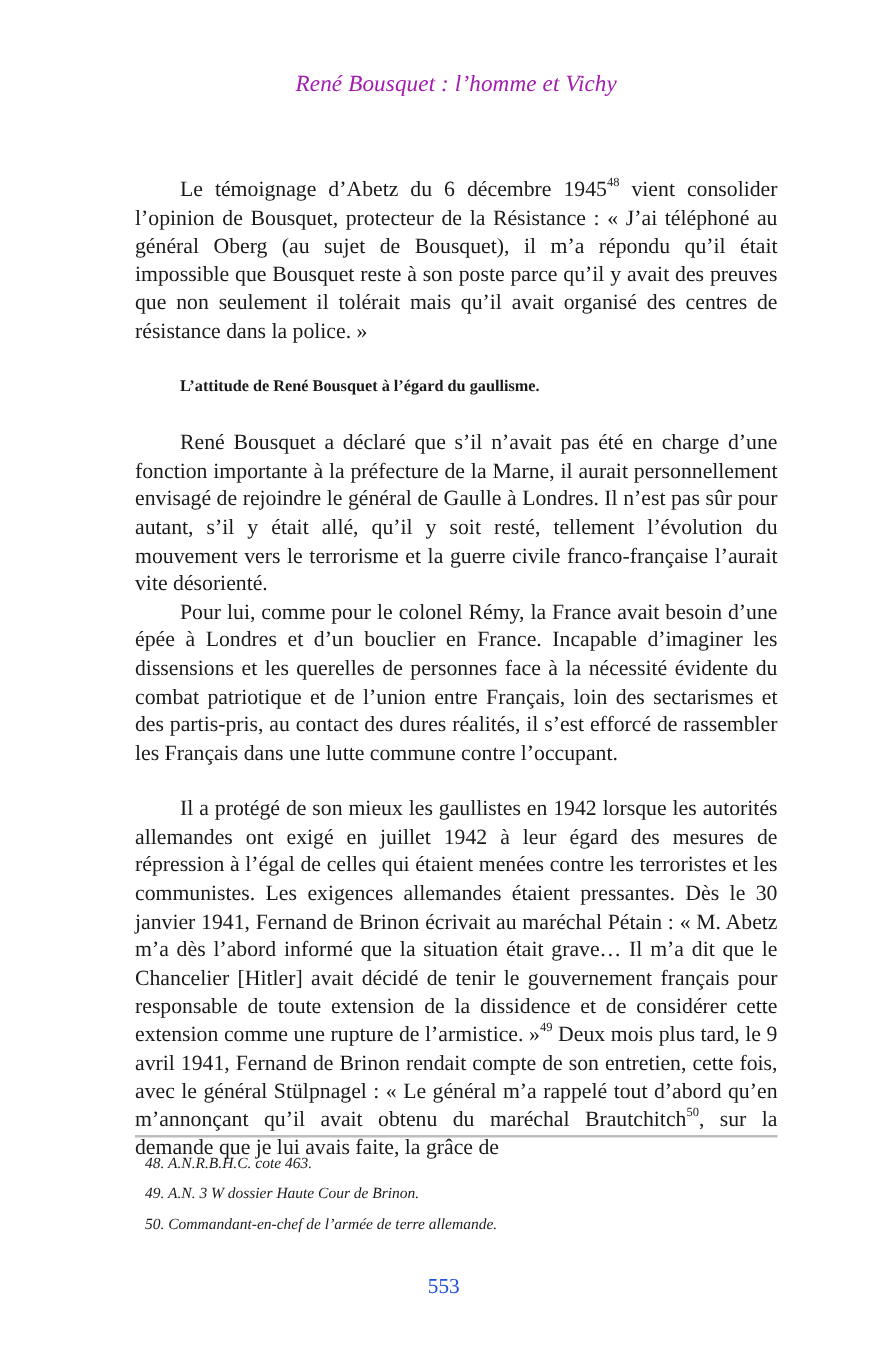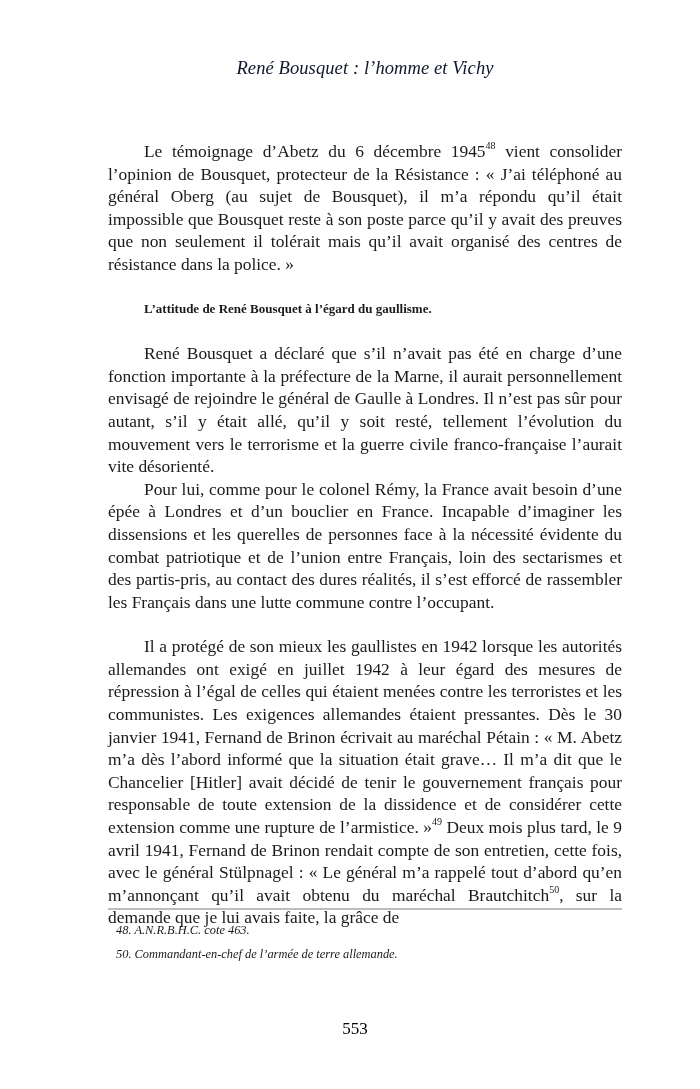--- a/index.html
+++ b/index.html
@@ -22,21 +22,21 @@
     }
     .running-header {
       position: absolute;
       top: 58px;
       left: 0;
       width: 700px;
       text-align: center;
       font-style: italic;
       font-size: 18.5px;
       letter-spacing: 0.1px;
-      color: #0f172a;
+      color: #a21caf;
       padding-left: 30px;
       box-sizing: border-box;
     }
     .body-text {
       position: absolute;
       left: 108px;
       top: 140px;
       width: 514px;
       font-size: 17.4px;
       line-height: 22.6px;
@@ -86,21 +86,21 @@
     .fn .fn-num { font-style: italic; }
     .page-number {
       position: absolute;
       top: 1019px;
       left: 0;
       width: 700px;
       text-align: center;
       font-size: 17px;
       padding-left: 10px;
       box-sizing: border-box;
-      color: #000000;
+      color: #1d4ed8;
     }
   </style>
 </head>
 <body>
 
 <div class="page">
 
   <div class="running-header">René Bousquet : l’homme et Vichy</div>
 
   <div class="body-text">
@@ -114,18 +114,19 @@
     <p>Pour lui, comme pour le colonel Rémy, la France avait besoin d’une épée à Londres et d’un bouclier en France. Incapable d’imaginer les dissensions et les querelles de personnes face à la nécessité évidente du combat patriotique et de l’union entre Français, loin des sectarismes et des partis-pris, au contact des dures réalités, il s’est efforcé de rassembler les Français dans une lutte commune contre l’occupant.</p>
 
     <p class="gap-before"><span>Il a protégé de son mieux les gaullistes en 1942 lorsque les autorités allemandes ont exigé en juillet 1942 à leur égard des mesures de répression à l’égal de celles qui étaient menées contre les terroristes et les communistes. Les exigences allemandes étaient pressantes. Dès le 30 janvier 1941, Fernand de Brinon écrivait au maréchal Pétain : « M. Abetz m’a dès l’abord informé que la situation était grave… Il m’a dit que le Chancelier [Hitler] avait décidé de tenir le gouvernement français pour responsable de toute extension de la dissidence et de considérer cette extension comme une rupture de l’armistice. »</span><sup>49</sup><span> Deux mois plus tard, le 9 avril 1941, Fernand de Brinon rendait compte de son entretien, cette fois, avec le général Stülpnagel : « Le général m’a rappelé tout d’abord qu’en m’annonçant qu’il avait obtenu du maréchal Brautchitch</span><sup>50</sup><span>, sur la demande que je lui avais faite, la grâce de</span></p>
 
   </div>
 
   <div class="footnote-rule"></div>
 
   <div class="footnotes">
     <p class="fn"><span class="fn-num">48.</span> <span>A.N.R.B.H.C. cote 463.</span></p>
+    <p class="fn"><span class="fn-num">49.</span> <span>A.N. 3 W dossier Haute Cour de Brinon.</span></p>
     <p class="fn"><span class="fn-num">50.</span> <span> Commandant-en-chef de l’armée de terre allemande.</span></p>
   </div>
 
   <div class="page-number">553</div>
 
 </div>
 
 </body></html>

